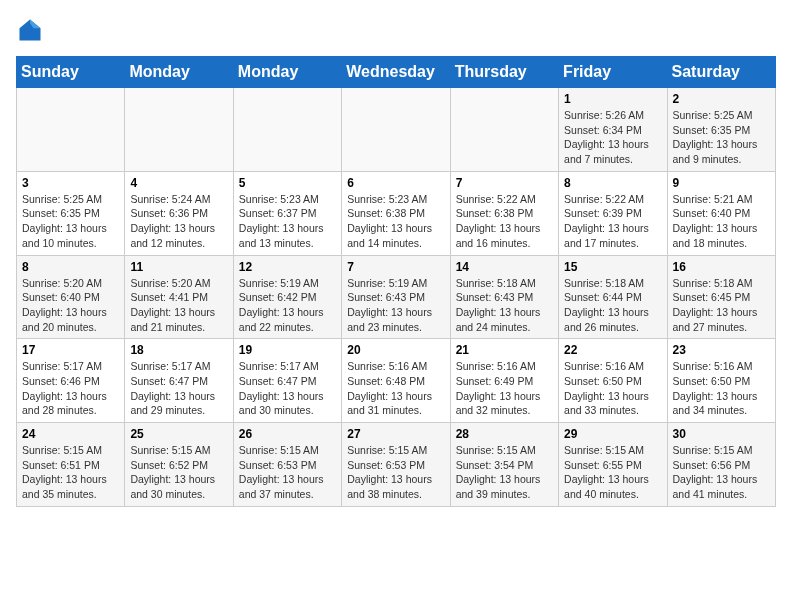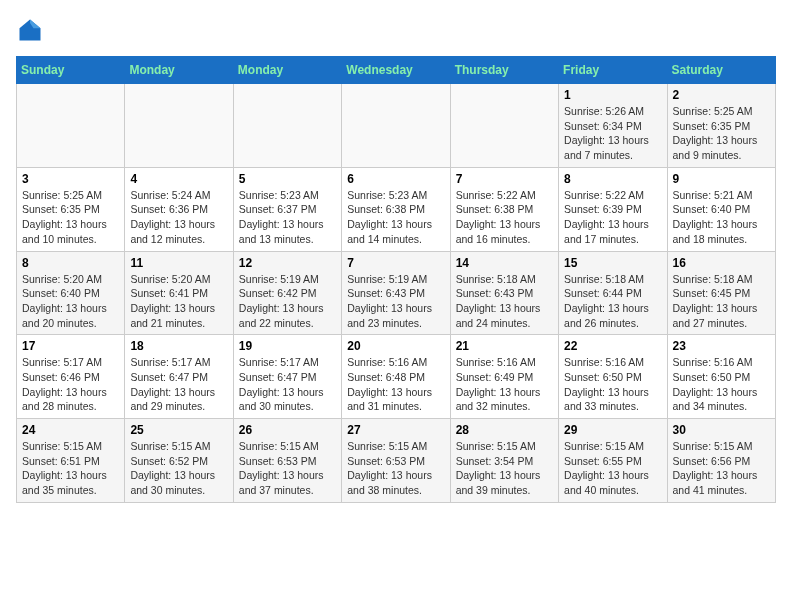--- a/index.html
+++ b/index.html
@@ -52,24 +52,24 @@
       font-size: 16px;
       color: #555;
     }
     .calendar-table {
       width: 100%;
       border-collapse: collapse;
       font-size: 11px;
     }
     .calendar-table thead th {
       background: #1a6fc4;
-      color: #86efac;
+      color: #ffffff;
       padding: 6px 4px;
       text-align: left;
-      font-size: 12px;
+      font-size: 16px;
       font-weight: bold;
       border: 1px solid #1a6fc4;
     }
     .calendar-table tbody td {
       border: 1px solid #ccc;
       vertical-align: top;
       padding: 4px 5px;
       width: calc(100% / 7);
       min-height: 80px;
       background: #fff;
@@ -194,21 +194,21 @@
       <tr>
         <td>
           <span class="day-num">8</span>
           <div class="day-info">Sunrise: 5:20 AM</div>
           <div class="day-info">Sunset: 6:40 PM</div>
           <div class="day-info">Daylight: 13 hours and 20 minutes.</div>
         </td>
         <td>
           <span class="day-num">11</span>
           <div class="day-info">Sunrise: 5:20 AM</div>
-          <div class="day-info">Sunset: 6:41 PM</div>
+          <div class="day-info">Sunset: 4:41 PM</div>
           <div class="day-info">Daylight: 13 hours and 21 minutes.</div>
         </td>
         <td>
           <span class="day-num">12</span>
           <div class="day-info">Sunrise: 5:19 AM</div>
           <div class="day-info">Sunset: 6:42 PM</div>
           <div class="day-info">Daylight: 13 hours and 22 minutes.</div>
         </td>
         <td>
           <span class="day-num">7</span>

